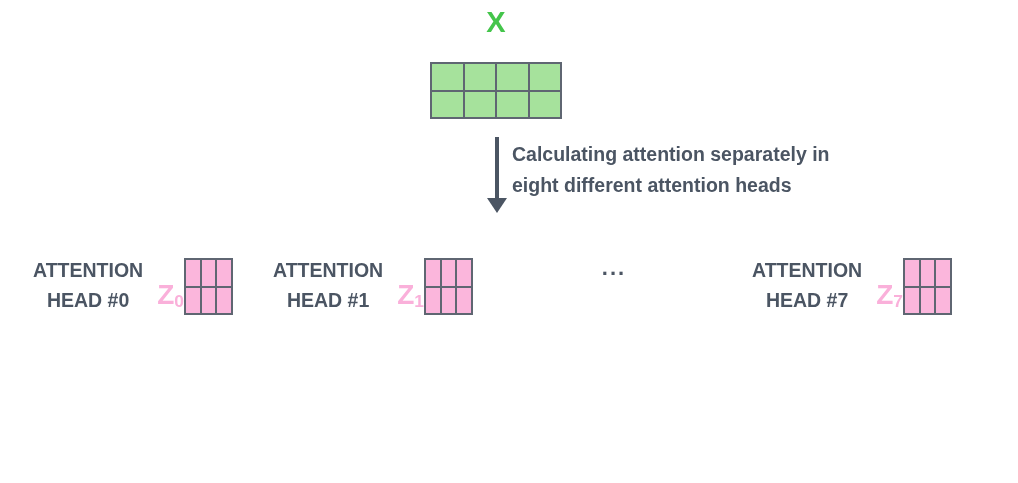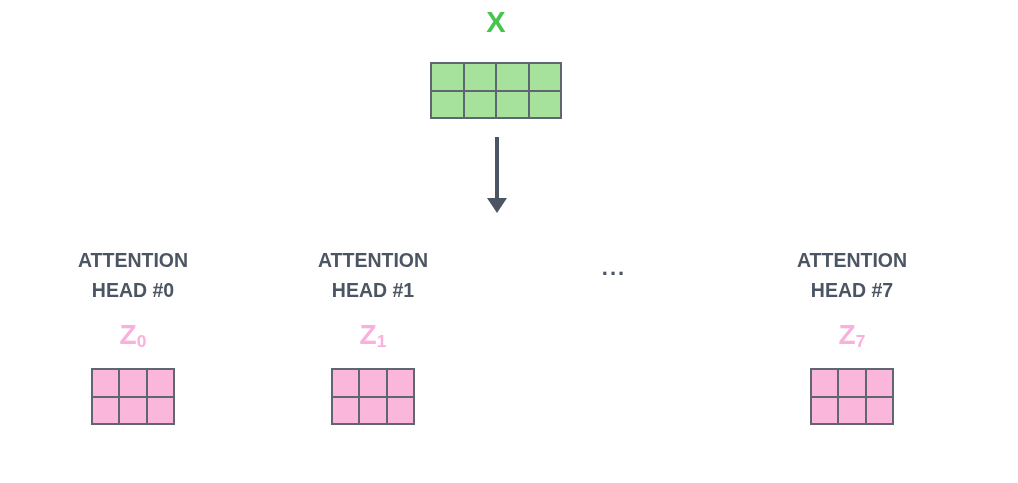--- a/index.html
+++ b/index.html
@@ -77,39 +77,40 @@
     font-weight: 600;
     color: var(--slate-text);
   }
 
   
   .head-col {
     position: absolute;
     top: 245px;
     width: 200px;
     display: flex;
-    flex-direction: column;
-    align-items: center;
+    flex-direction: row;
+    align-items: flex-end;
   }
   .head-col.col-0 { left: 33px; }
   .head-col.col-1 { left: 273px; }
   .head-col.col-7 { left: 752px; }
   .head-label {
     text-align: center;
     font-size: 19.5px;
     line-height: 30px;
     font-weight: 600;
     color: var(--slate-text);
   }
   .z-label {
     margin-top: 13px;
     font-size: 28px;
     line-height: 34px;
     font-weight: 700;
     color: var(--pink-accent);
+    margin-left: 14px;
   }
   .z-label sub {
     font-size: 0.62em;
     vertical-align: baseline;
     position: relative;
     top: 0.18em;
   }
   .z-matrix {
     position: relative;
     margin-top: 13px;
@@ -138,20 +139,22 @@
       <div class="cell" style="background: var(--green-fill);"></div>
       <div class="cell" style="background: var(--green-fill);"></div>
       <div class="cell" style="background: var(--green-fill);"></div>
       <div class="cell" style="background: var(--green-fill);"></div>
       <div class="cell" style="background: var(--green-fill);"></div>
       <div class="cell" style="background: var(--green-fill);"></div>
     </div>
 
   <div class="arrow-line"></div>
   <div class="arrow-head"></div>
+  <div class="arrow-caption pre">Calculating attention separately in
+eight different attention heads</div>
 
   <div class="head-col col-0">
     <div class="head-label pre">ATTENTION
 HEAD #0</div>
     <div class="z-label"><span>Z</span><sub>0</sub></div>
     <div class="matrix z-matrix" style="grid-template-columns: repeat(3, 1fr);">
         <div class="cell" style="background: var(--pink-fill);"></div>
         <div class="cell" style="background: var(--pink-fill);"></div>
         <div class="cell" style="background: var(--pink-fill);"></div>
         <div class="cell" style="background: var(--pink-fill);"></div>

